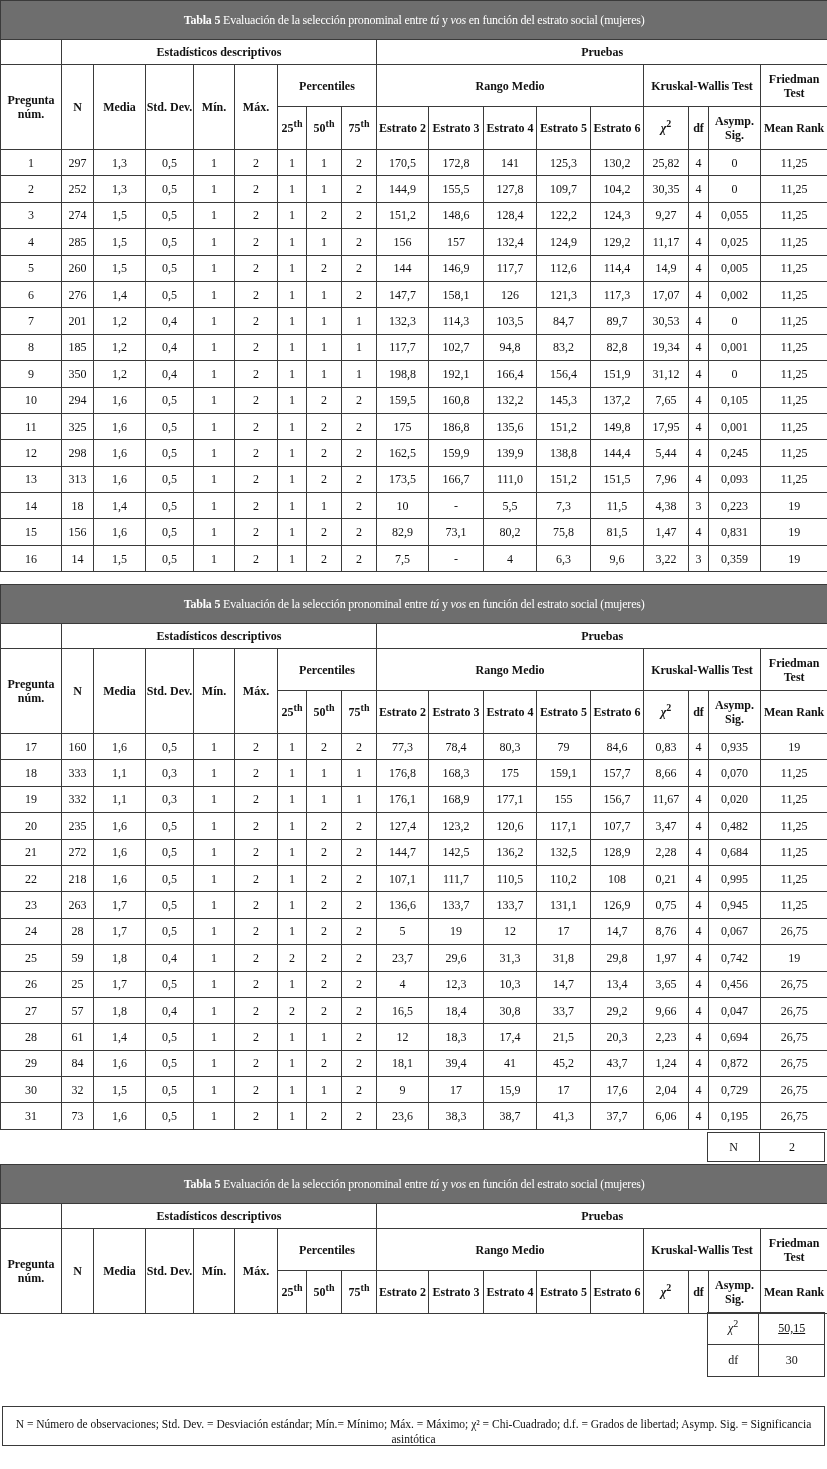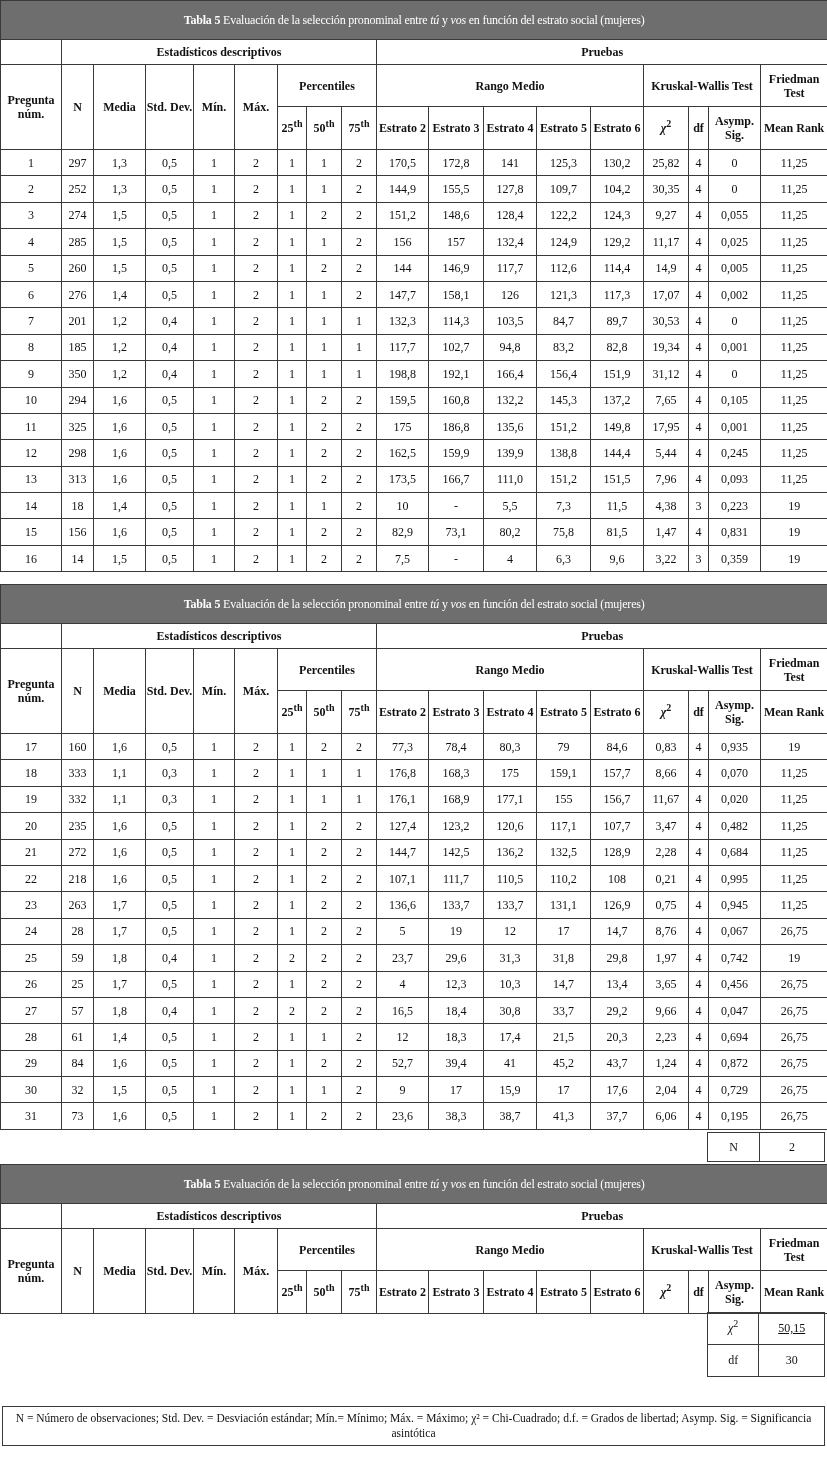--- a/index.html
+++ b/index.html
@@ -15,21 +15,21 @@
   .title-row i { font-style: italic; }
   th { font-weight: bold; font-size: 11.5px; }
   .grp th { height: 24px; }
   .hdr2 th { height: 41px; vertical-align: top; padding-top: 6px; }
   .hdr3 th { height: 42px; }
   .hdr3 th.sub { vertical-align: middle; }
   tbody td { height: 25.4px; }
   sup { font-size: 10px; vertical-align: super; line-height: 0; }
   .footer-note { position: absolute; left: 2px; width: 823px; top: 1406px; height: 40px;
          border: 1.2px solid #3a3a3a; font-size: 11.5px; line-height: 15px;
-         text-align: center; padding-top: 4px; box-sizing: border-box; }
+         text-align: center; padding-top: 10px; box-sizing: border-box; }
   .mini { position: absolute; border-collapse: collapse; }
   .mini td { border: 1.2px solid #3a3a3a; text-align: center; font-size: 12px; }
 </style>
 </head>
 <body>
 
 <div class="block" style="top:0px">
   <table class="t" id="tbl1">
   <colgroup>
     <col style="width:61px">
@@ -718,21 +718,21 @@
         <tr>
           <td>29</td>
           <td>84</td>
           <td>1,6</td>
           <td>0,5</td>
           <td>1</td>
           <td>2</td>
           <td>1</td>
           <td>2</td>
           <td>2</td>
-          <td>52,7</td>
+          <td>18,1</td>
           <td>39,4</td>
           <td>41</td>
           <td>45,2</td>
           <td>43,7</td>
           <td>1,24</td>
           <td>4</td>
           <td>0,872</td>
           <td>26,75</td>
         </tr>
         <tr>

